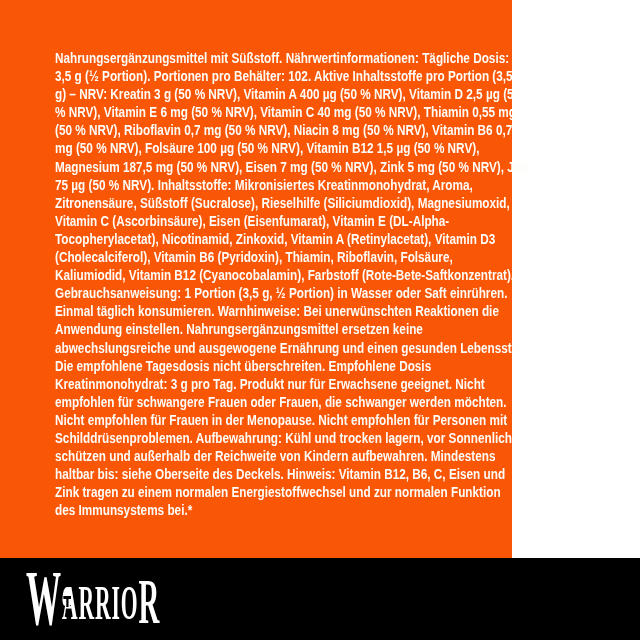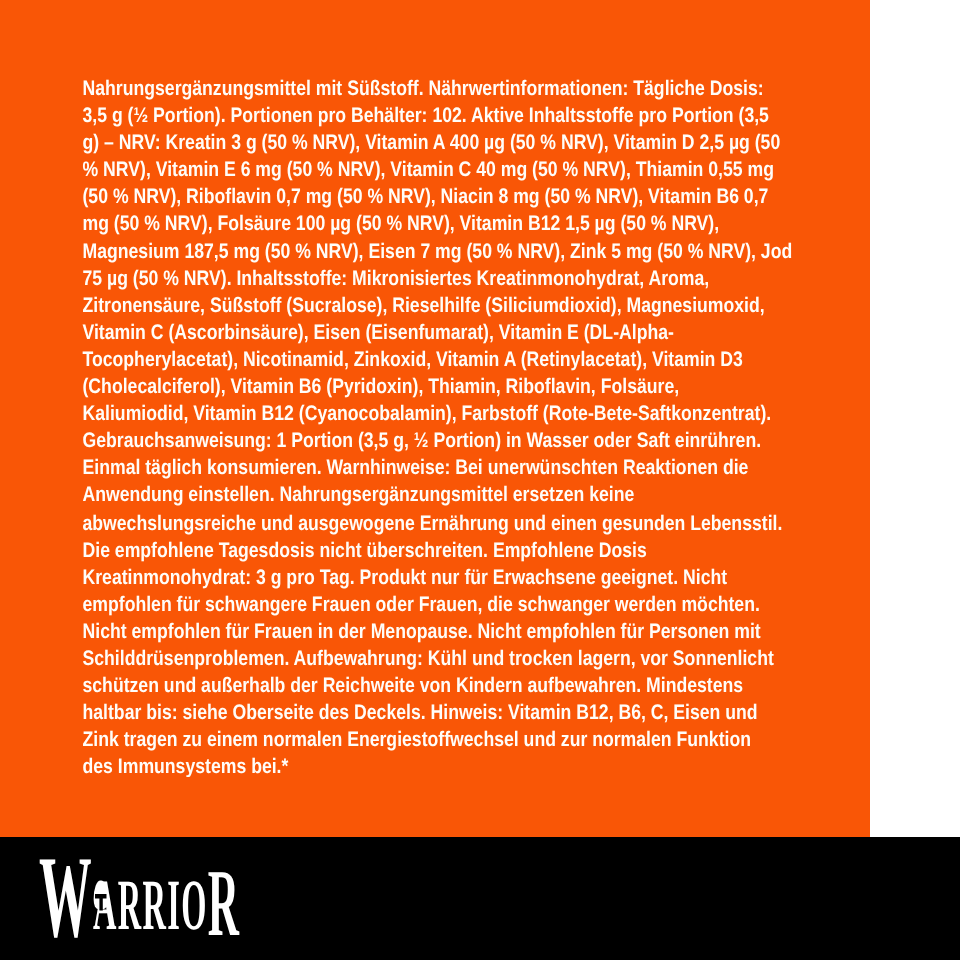--- a/index.html
+++ b/index.html
@@ -10,21 +10,21 @@
     --logo: #FFFFFF;
   }
   * { margin: 0; padding: 0; box-sizing: border-box; }
   html, body {
     width: 640px; height: 640px;
     overflow: hidden;
     font-family: "Liberation Sans", "DejaVu Sans", sans-serif;
   }
   .label {
     position: relative;
-    width: 580px; height: 640px;
+    width: 512px; height: 640px;
     background: var(--bg);
   }
   
   .nutrition-text {
     position: absolute;
     left: 55px; top: 49px;
     width: 700px;
     transform: scaleX(0.84);
     transform-origin: left top;
     color: var(--text);

